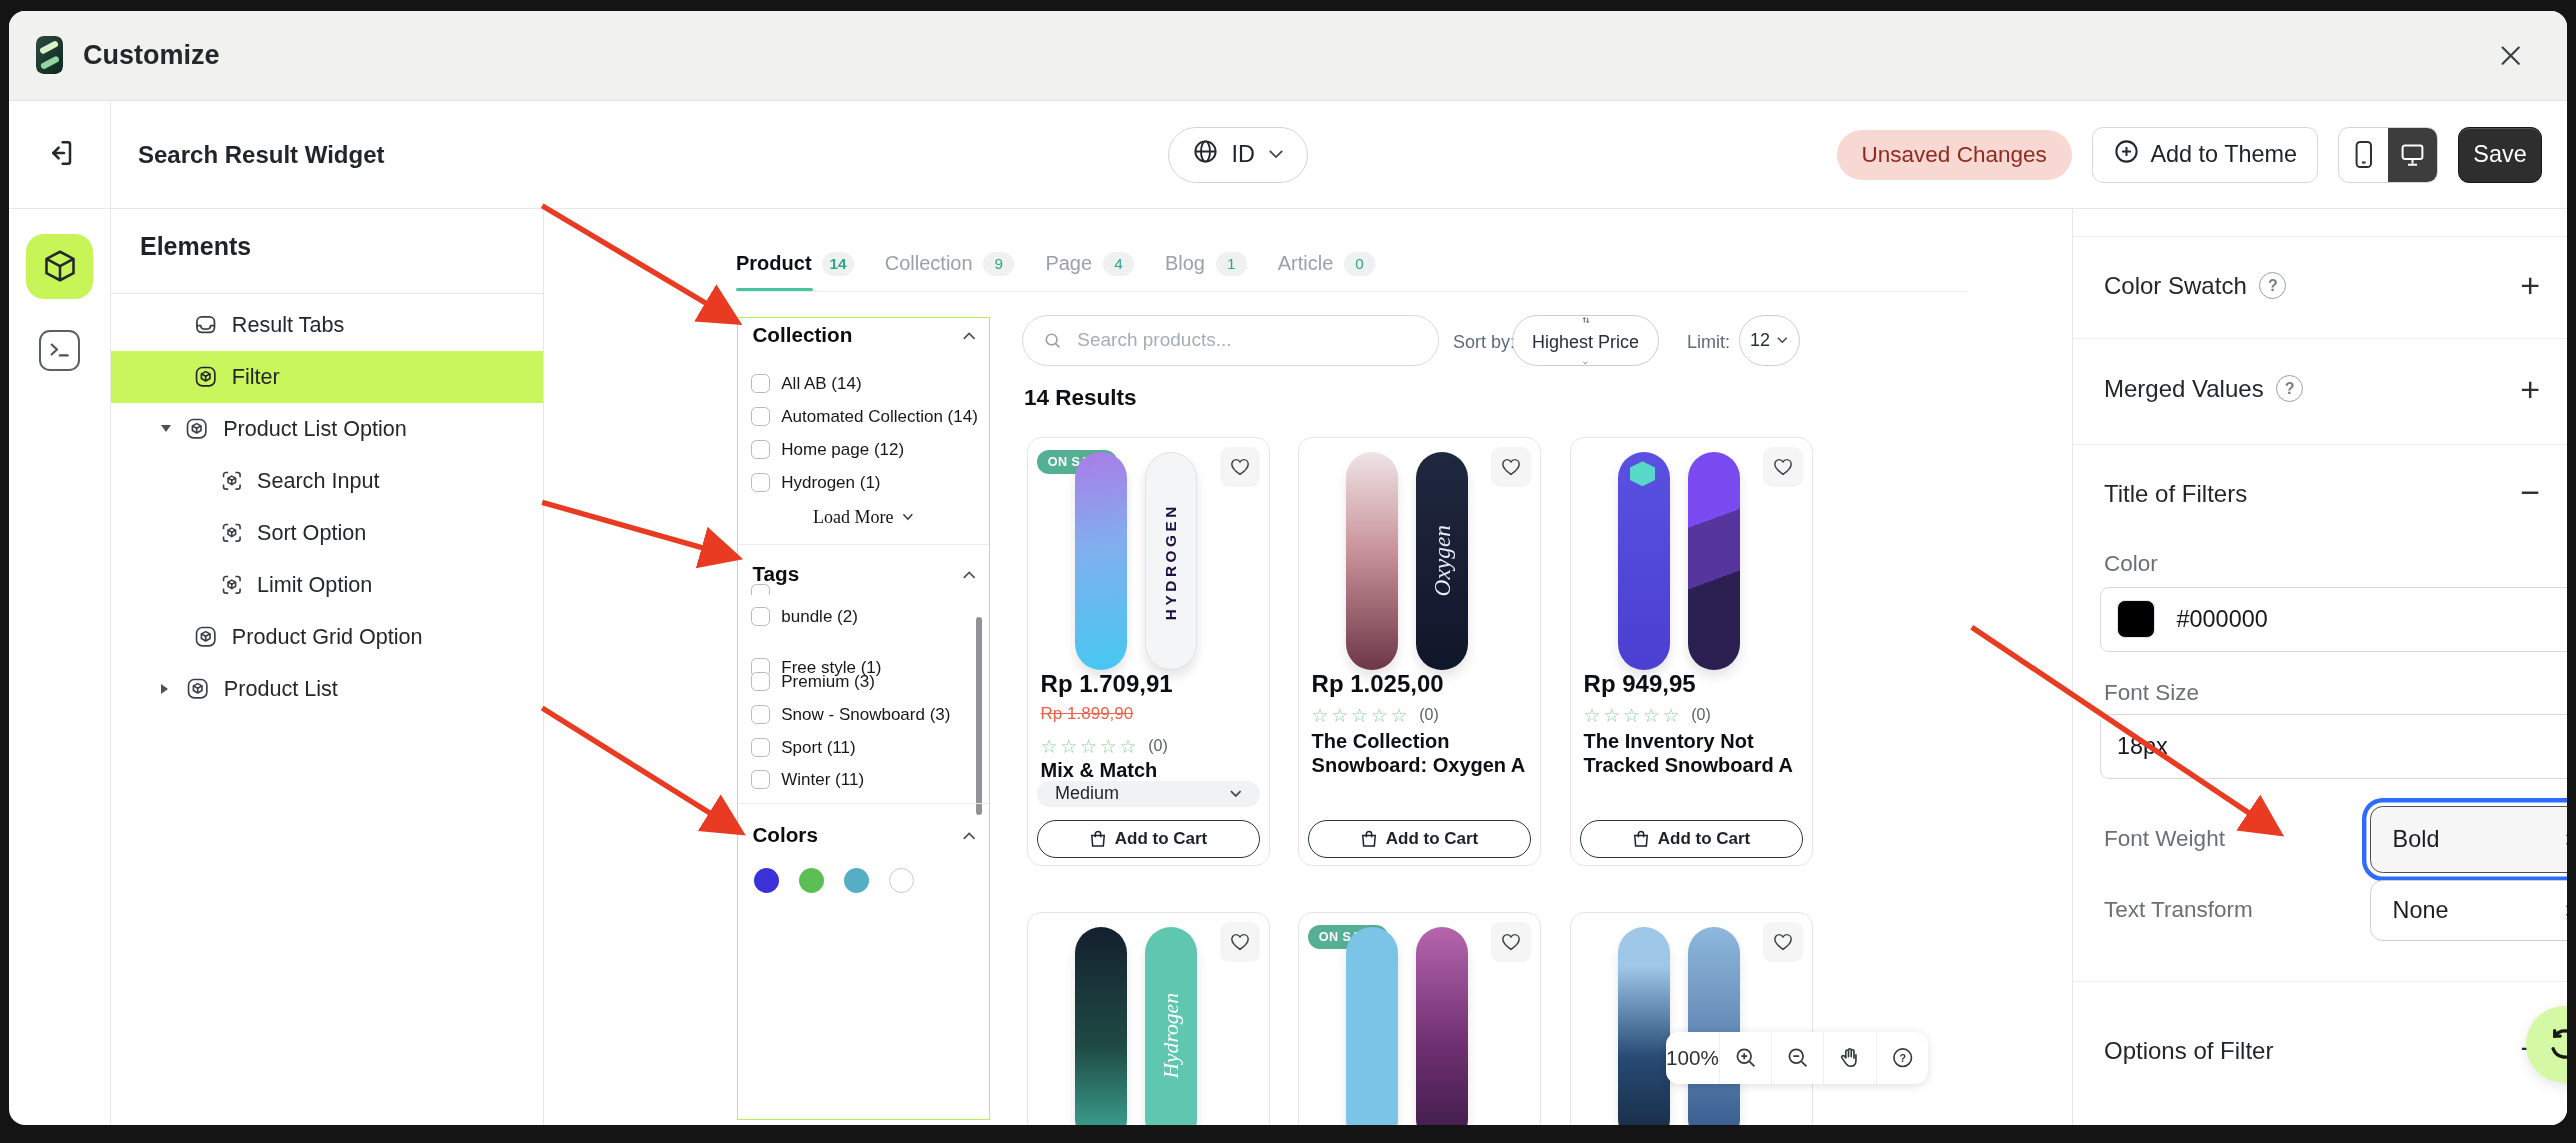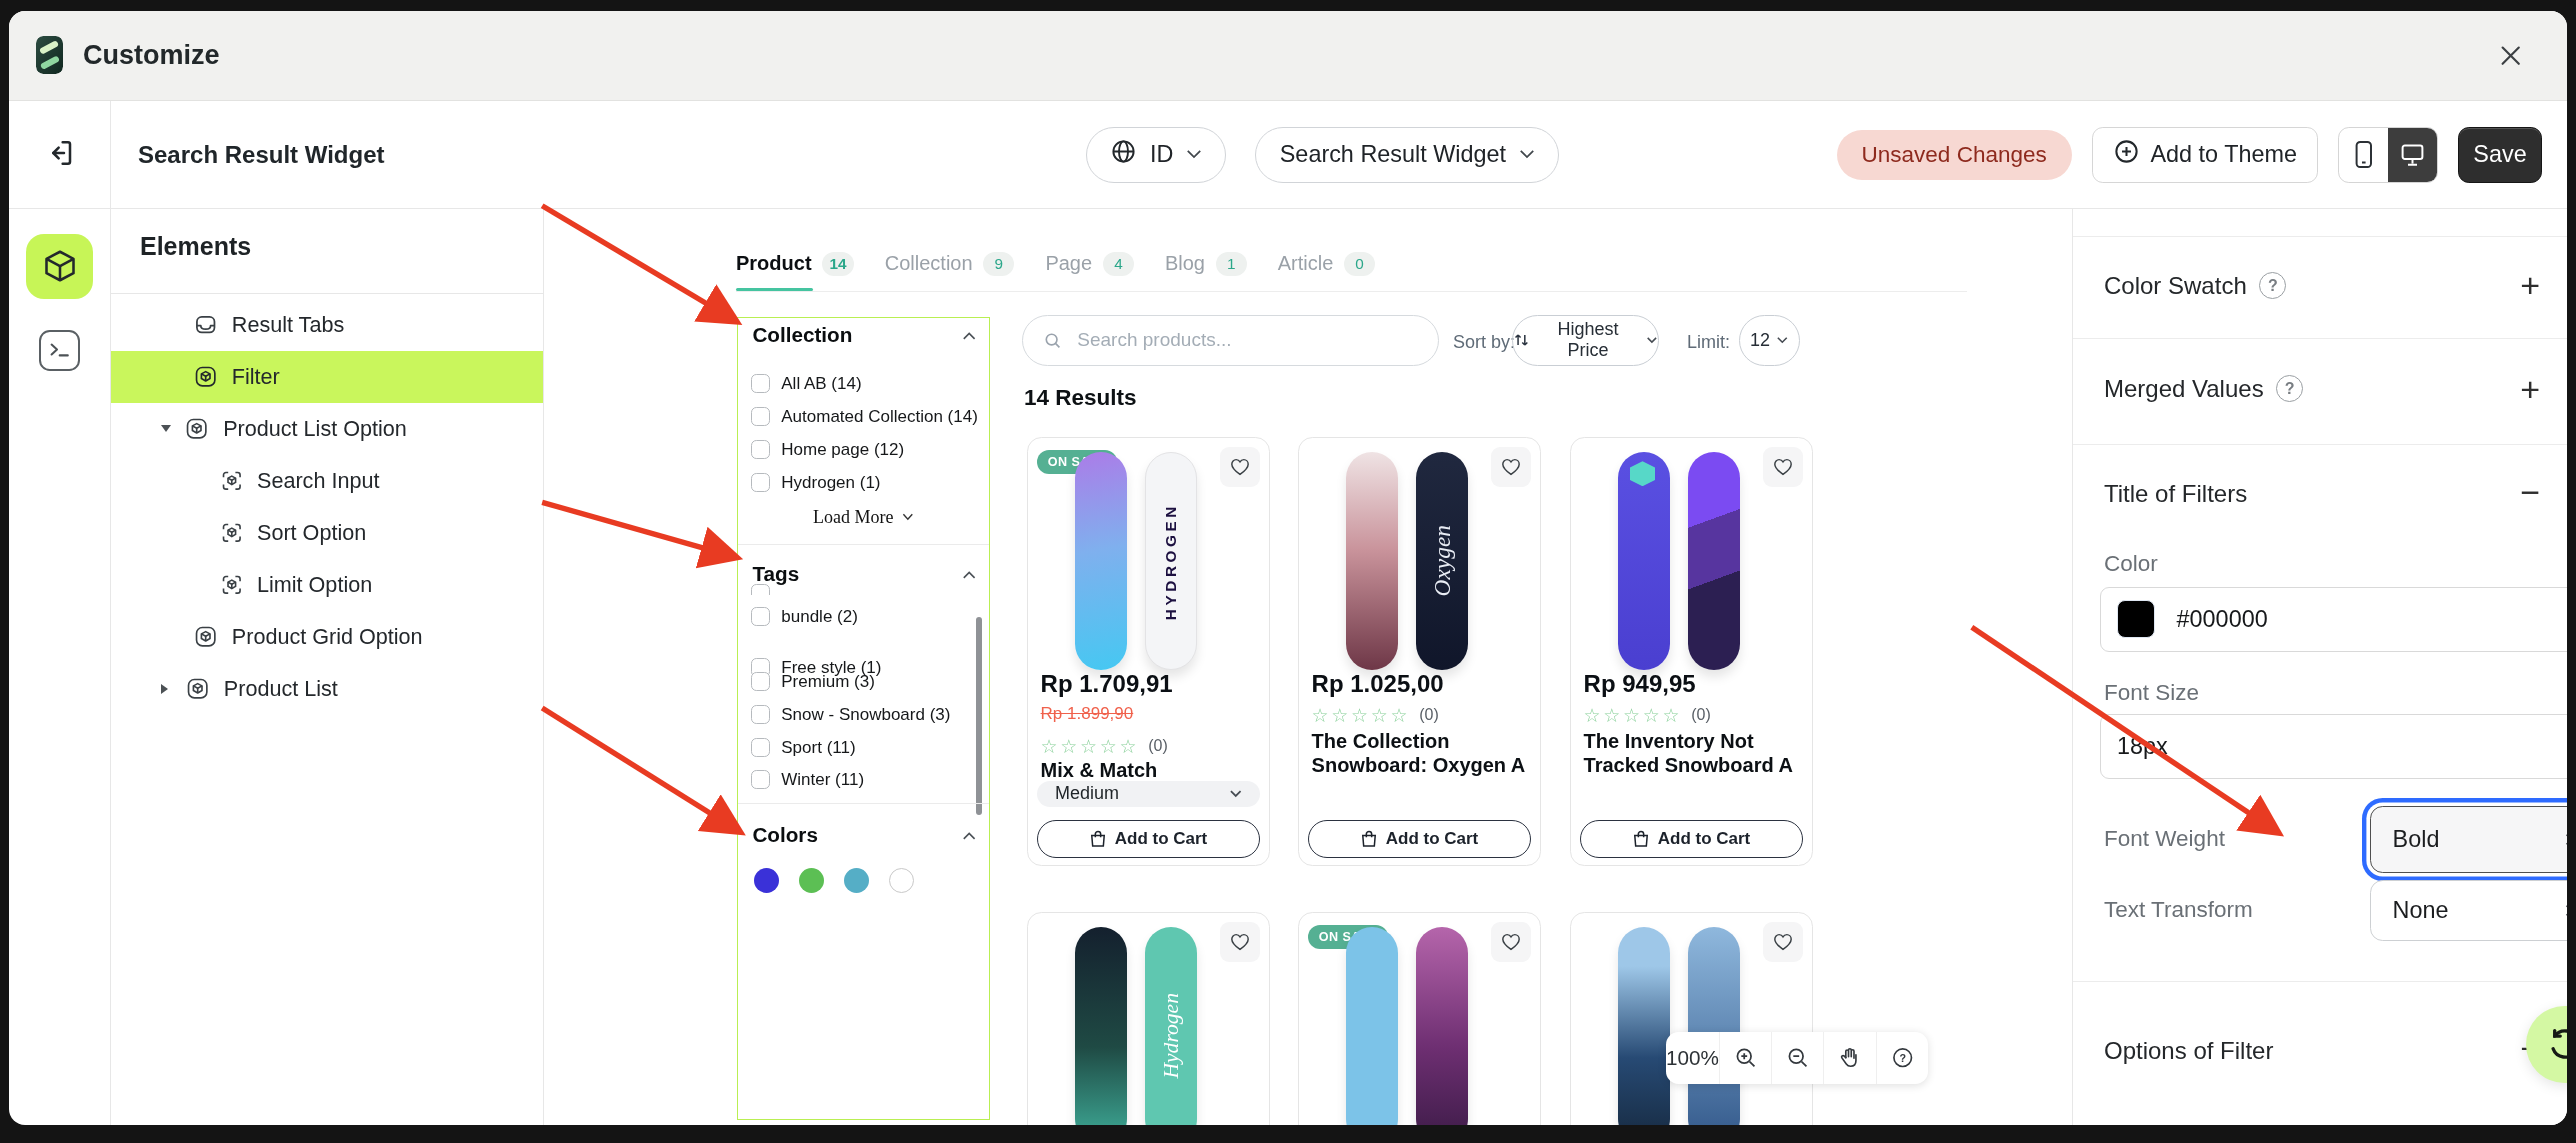--- a/index.html
+++ b/index.html
@@ -18,21 +18,21 @@
   .body-row{flex:1;display:flex;min-height:0;}
   .rail{width:102px;border-right:0.9px solid #e7e7e7;display:flex;flex-direction:column;align-items:center;flex:0 0 auto;}
   .rail-top{height:108px;width:102px;border-bottom:0.9px solid #e7e7e7;display:flex;align-items:center;justify-content:center;}
   .rail-btn{width:67px;height:65px;border-radius:18px;display:flex;align-items:center;justify-content:center;margin-top:25px;}
   .rail-btn.active{background:#c7f557;}
   .rail-btn.term{width:41px;height:41px;border-radius:10.8px;border:2.2px solid #5a6064;margin-top:31px;}
   .main-col{flex:1;display:flex;flex-direction:column;min-width:0;}
   
   .header{height:108px;border-bottom:0.9px solid #e7e7e7;position:relative;flex:0 0 auto;}
   .h1{position:absolute;left:27px;top:40px;font-size:24px;font-weight:600;color:#20262a;}
-  .hcenter{position:absolute;left:975px;top:26px;display:flex;gap:29px;align-items:center;}
+  .hcenter{position:absolute;left:975px;top:26px;display:flex;gap:29px;align-items:center;flex-direction:column;}
   .pill{height:56px;border:0.9px solid #d1d4d8;border-radius:28px;background:#fff;display:flex;align-items:center;
     gap:12.6px;padding:0 23.4px;font-size:23.4px;color:#202428;}
   .hright{position:absolute;right:25px;top:26px;display:flex;gap:20px;align-items:center;}
   .badge-unsaved{height:50px;border-radius:25px;background:#f7d8d2;color:#8e2a1e;font-size:22.5px;
     display:flex;align-items:center;padding:0 25px;}
   .btn-theme{height:56px;border:0.9px solid #d6d6d6;border-radius:10.8px;background:#fff;display:flex;
     align-items:center;gap:10.8px;padding:0 20px;font-size:23.4px;color:#202428;}
   .devtoggle{height:56px;border:0.9px solid #d5d5d5;border-radius:10.8px;overflow:hidden;display:flex;background:#fff;}
   .dev{width:49px;height:54px;display:flex;align-items:center;justify-content:center;}
   .dev.active{background:#3d3d3d;}
@@ -76,21 +76,21 @@
   .swatch{position:absolute;width:25px;height:25px;border-radius:50%;}
   .partialrow{position:absolute;left:12.6px;top:266px;height:10.8px;overflow:hidden;display:flex;gap:11.7px;align-items:flex-start;}
   .partialrow .box{margin-top:0;}
   
   .spill{position:absolute;left:478px;top:106px;width:417px;height:51px;border:1.3px solid #d6dade;border-radius:26px;
     display:flex;align-items:center;gap:12.6px;padding:0 20px;}
   .spill input{border:none;outline:none;font-size:19px;color:#30363c;width:100%;font-family:inherit;}
   .spill input::placeholder{color:#a4adb6;}
   .slabel{position:absolute;font-size:18px;color:#5f6b77;top:123px;}
   .sortpill{position:absolute;left:968px;top:106px;width:147px;height:51px;border:1.3px solid #c9ced4;border-radius:26px;
-    display:flex;align-items:center;justify-content:center;gap:8px;font-size:18px;color:#272e36;}
+    display:flex;align-items:center;justify-content:center;gap:8px;font-size:18px;color:#272e36;flex-direction:column;}
   .limitpill{position:absolute;left:1195px;top:106px;width:61px;height:51px;border:1.3px solid #c9ced4;border-radius:26px;
     display:flex;align-items:center;justify-content:center;gap:6.3px;font-size:18px;color:#272e36;}
   .results{position:absolute;left:480px;top:176px;font-size:22.5px;font-weight:800;color:#0d1114;}
   
   .card{position:absolute;width:243px;height:429px;border:0.9px solid #e5e5e5;border-radius:14.4px;background:#fff;}
   .card.r2{height:449px;}
   .heart{position:absolute;right:9px;top:9px;width:40px;height:40px;border-radius:9px;background:#f5f5f6;
     display:flex;align-items:center;justify-content:center;}
   .sale{position:absolute;left:9px;top:12.6px;height:24px;border-radius:12.6px;background:#55b093;color:#fff;
     font-size:12.6px;font-weight:700;display:flex;align-items:center;padding:0 10.8px;letter-spacing:0.4px;}

